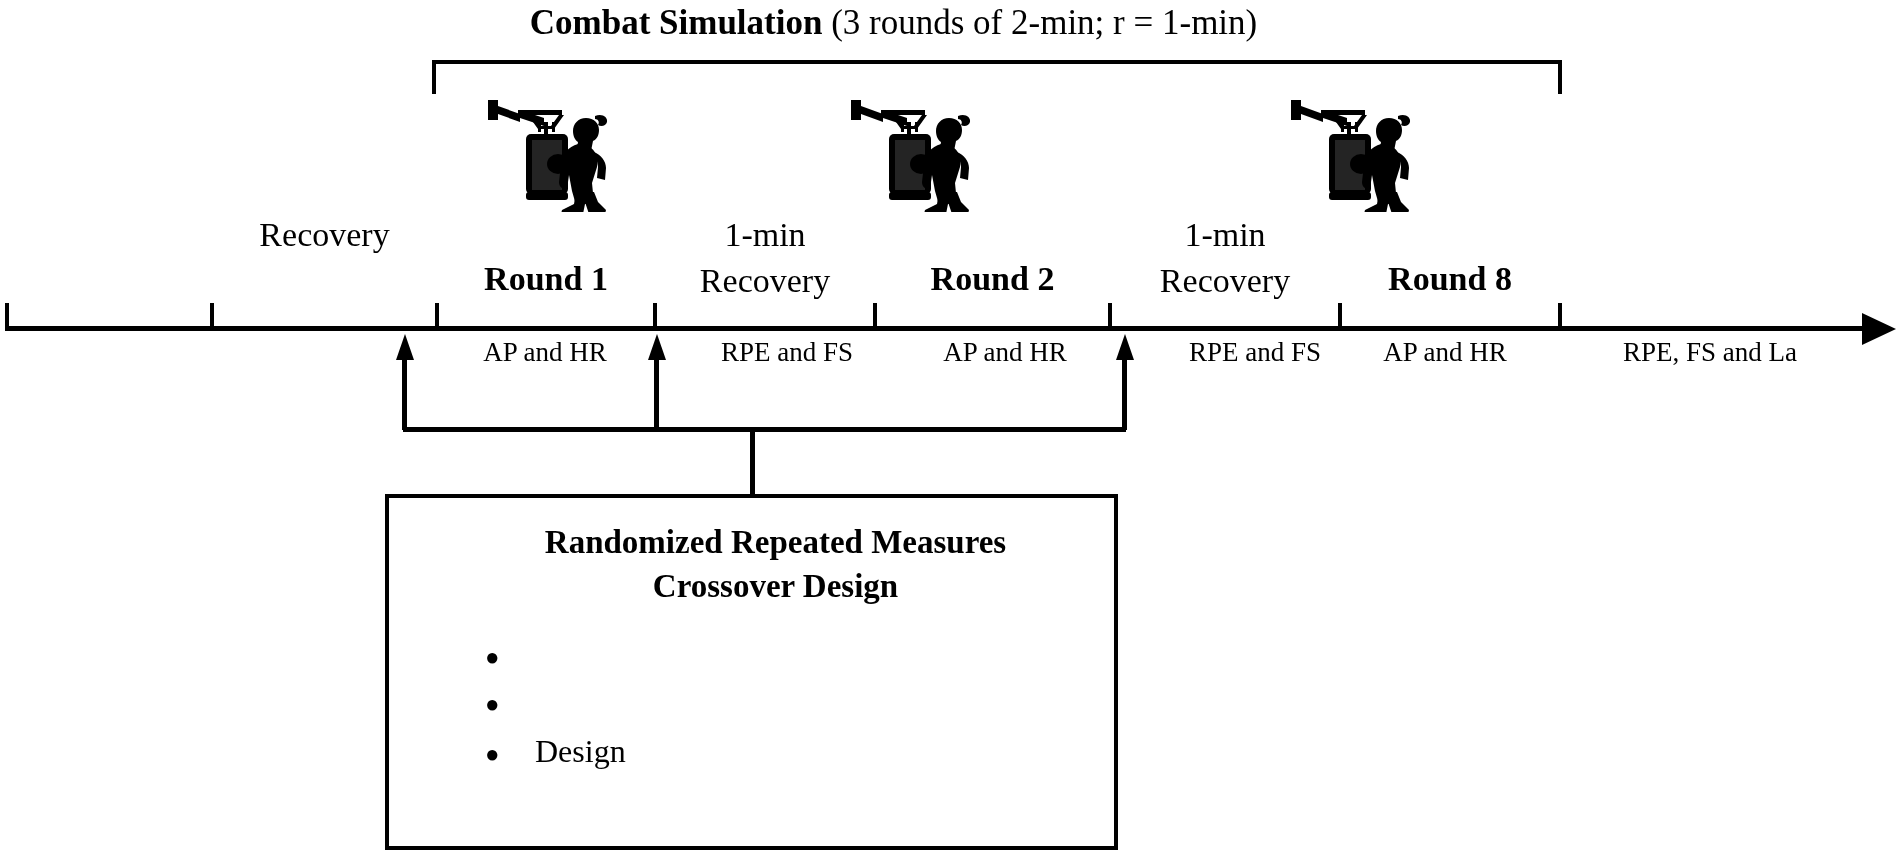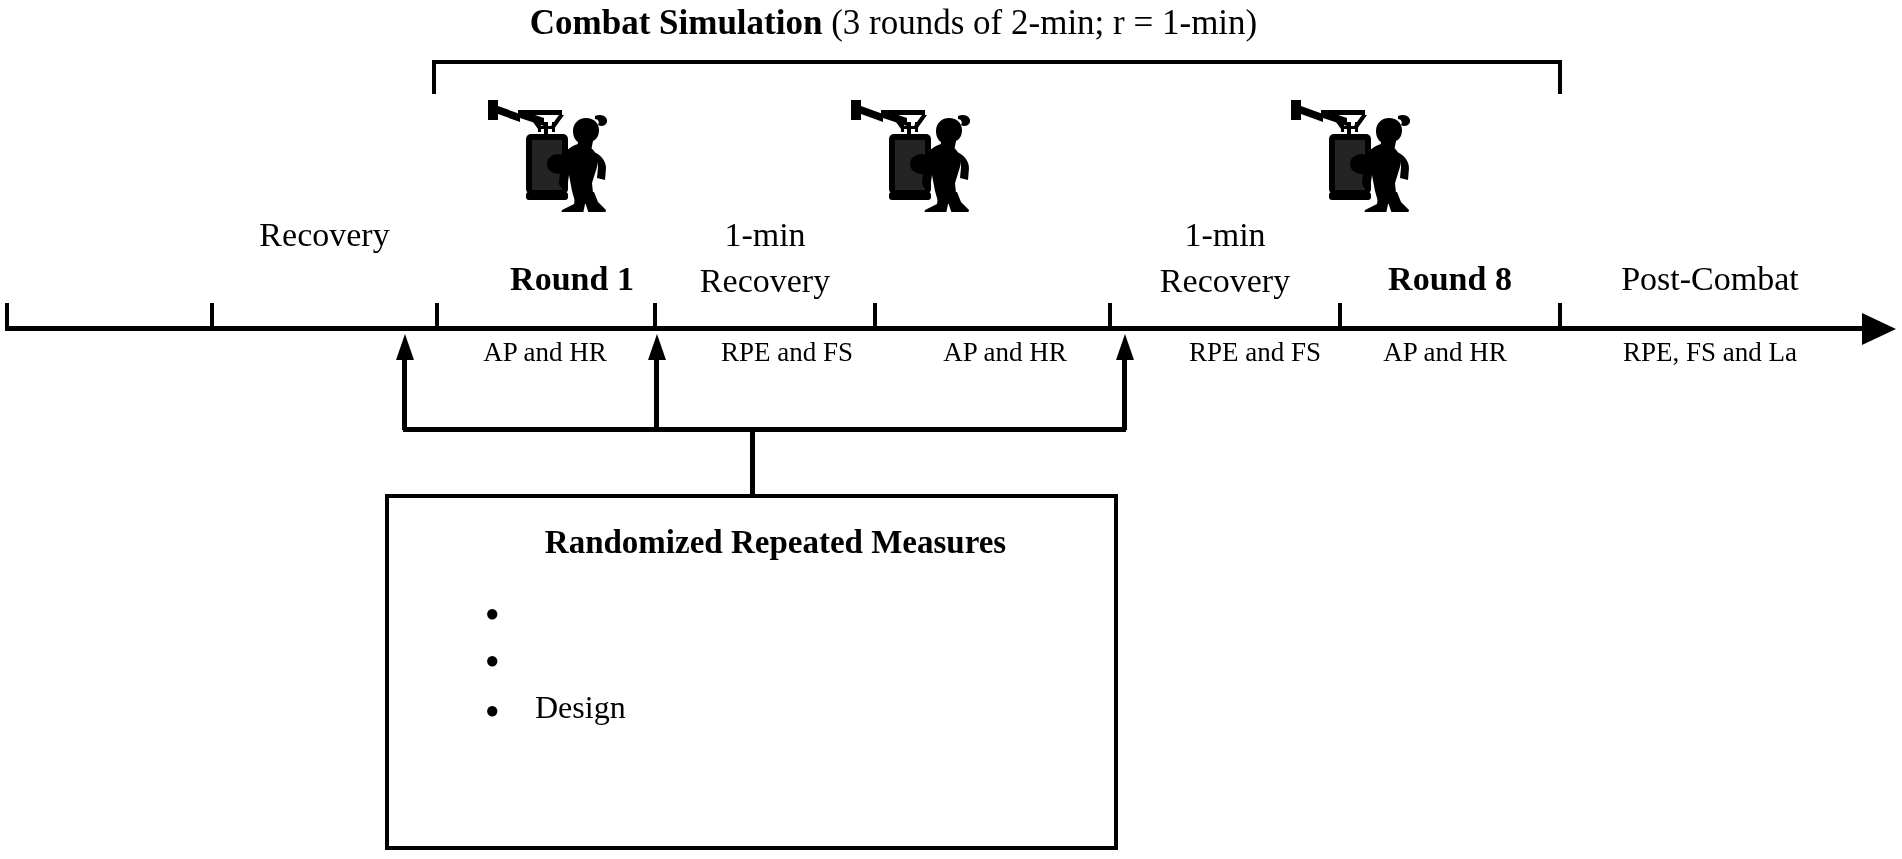--- a/index.html
+++ b/index.html
@@ -264,42 +264,42 @@
         <path d="M112 100 l4 10 l8 8 l-1 4 h-16 l-4 -12 l2 -10 z"></path>
       </g>
     </svg>
   </div>
 
 
   <div class="abs phase two-line" style="top:212px; left:212px; width:225px;">
     <div>Recovery</div>
   </div>
 
-  <div class="abs phase" style="top:258px; left:463px; width:218px;">
+  <div class="abs phase" style="top:258px; left:437px; width:218px;">
     <div class="strong">Round 1</div>
   </div>
 
   <div class="abs phase two-line" style="top:212px; left:655px; width:220px;">
     <div>1-min</div>
     <div>Recovery</div>
   </div>
 
+  <div class="abs phase" style="top:258px; left:875px; width:235px;">
+    <div class="strong">Round 2</div>
+  </div>
 
   <div class="abs phase two-line" style="top:212px; left:1110px; width:230px;">
     <div>1-min</div>
     <div>Recovery</div>
   </div>
 
   <div class="abs phase" style="top:258px; left:1340px; width:220px;">
     <div class="strong">Round 8</div>
   </div>
 
-  <div class="abs phase" style="top:258px; left:1560px; width:300px;">
-    <div>Post-Combat</div>
-  </div>
 
   <div class="abs" id="axis-line"></div>
   <div class="abs" id="axis-arrow"></div>
 
   <div class="abs tick" style="left:5px;"></div>
   <div class="abs tick" style="left:210px;"></div>
   <div class="abs tick" style="left:435px;"></div>
   <div class="abs tick" style="left:653px;"></div>
   <div class="abs tick" style="left:873px;"></div>
   <div class="abs tick" style="left:1108px;"></div>
@@ -325,20 +325,21 @@
   <div class="abs measure" style="left:1140px; width:230px;">RPE and FS</div>
   <div class="abs measure" style="left:1330px; width:230px;">AP and HR</div>
   <div class="abs measure" style="left:1580px; width:260px;">RPE, FS and La</div>
 
   <div class="abs" id="rail"></div>
   <div class="abs" id="rail-stem"></div>
 
   <div class="abs" id="design-box">
     <div class="box-title">
       <div>Randomized Repeated Measures</div>
+      <div>Crossover Design</div>
     </div>
     <ul>
       <li>
         <span class="bullet">●</span>
       </li>
       <li>
         <span class="bullet">●</span>
       </li>
       <li>
         <span class="bullet">●</span>

